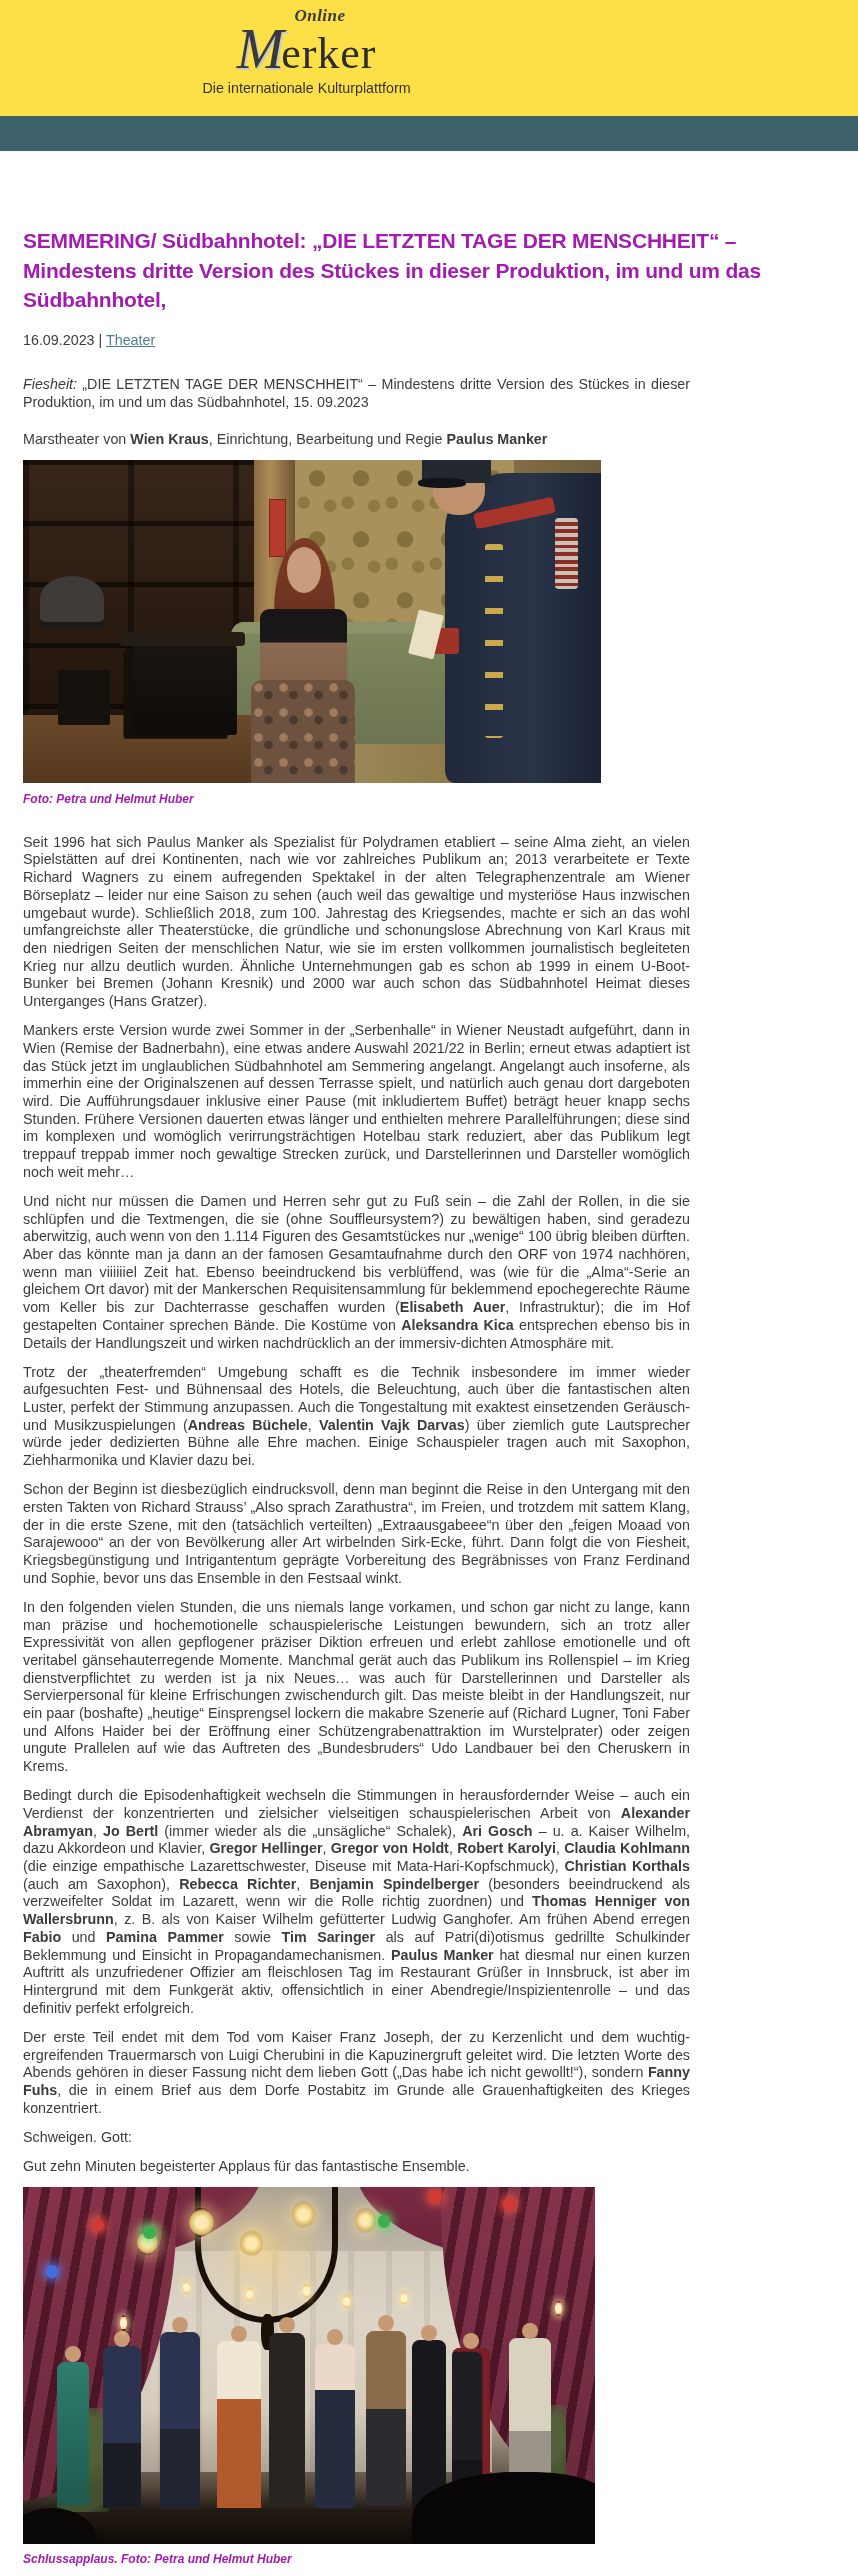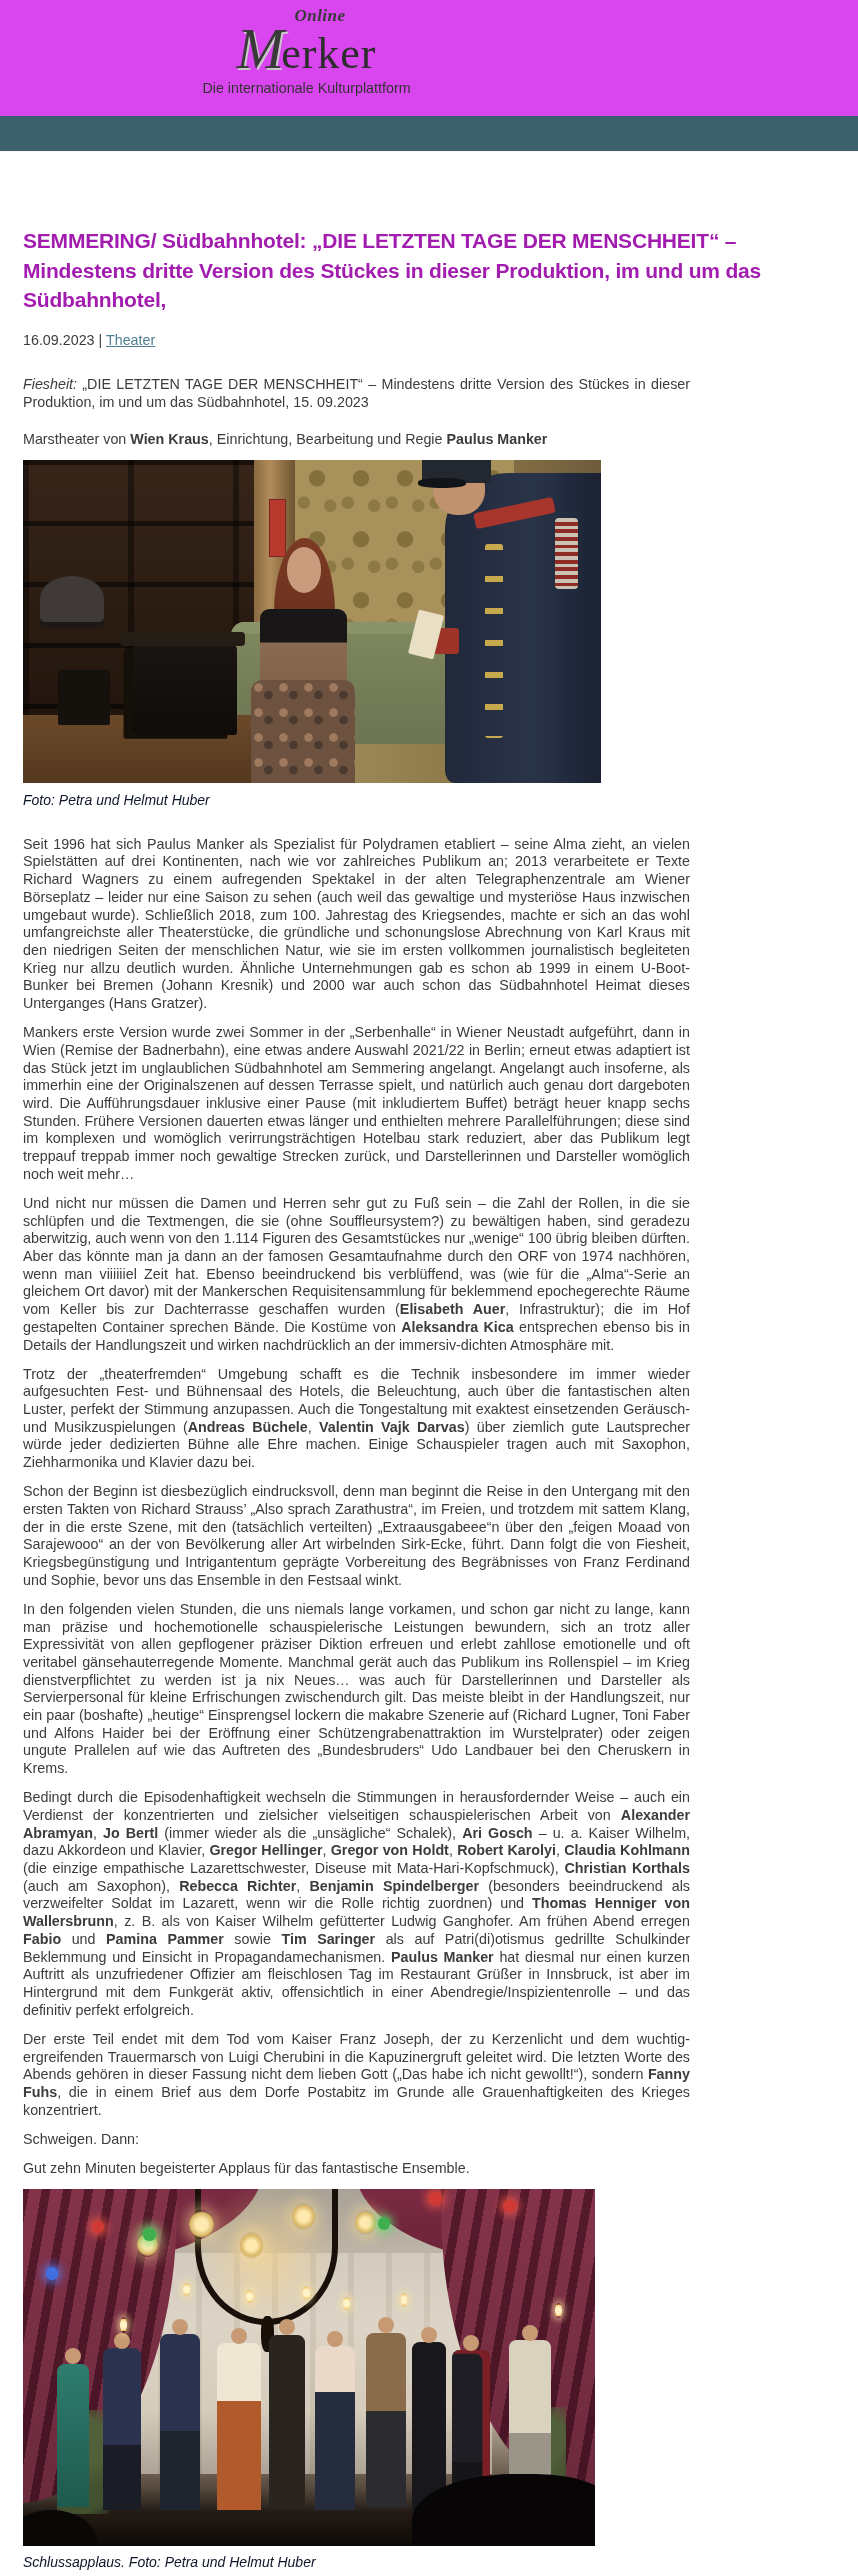--- a/index.html
+++ b/index.html
@@ -8,21 +8,21 @@
     width: 859px;
     min-height: 2576px;
     margin: 0 auto;
     font-family: "Liberation Sans", "DejaVu Sans", sans-serif;
     color: #3c3c3c;
   }
 
   
   .site-header {
     height: 116px;
-    background: #d946ef;
+    background: #fde047;
     position: relative;
   }
   .logo-block {
     position: absolute;
     left: 116px;
     top: 5.7px;
     width: 381px;
     text-align: center;
     font-family: "Liberation Serif", "DejaVu Serif", serif;
   }
@@ -87,22 +87,23 @@
   }
   .byline {
     margin-top: 19px;
     max-width: 667px;
     font-size: 14.3px;
     line-height: 18px;
   }
   .photo-caption {
     margin-top: 8.6px;
     font-style: italic;
-    font-size: 14px;
-    color: #0f172a;
+    font-size: 12px;
+    color: #a21caf;
+    font-weight: bold;
   }
   .body-text { margin-top: 28px; max-width: 667px; }
   .body-p {
     font-size: 14.3px;
     line-height: 17.7px;
     text-align: justify;
     margin-bottom: 11.4px;
   }
 
   
@@ -306,21 +307,21 @@
 
   <div class="body-text">
       <p class="body-p"><span>Seit 1996 hat sich Paulus Manker als Spezialist für Polydramen etabliert – seine Alma zieht, an vielen Spielstätten auf drei Kontinenten, nach wie vor zahlreiches Publikum an; 2013 verarbeitete er Texte Richard Wagners zu einem aufregenden Spektakel in der alten Telegraphenzentrale am Wiener Börseplatz – leider nur eine Saison zu sehen (auch weil das gewaltige und mysteriöse Haus inzwischen umgebaut wurde). Schließlich 2018, zum 100. Jahrestag des Kriegsendes, machte er sich an das wohl umfangreichste aller Theaterstücke, die gründliche und schonungslose Abrechnung von Karl Kraus mit den niedrigen Seiten der menschlichen Natur, wie sie im ersten vollkommen journalistisch begleiteten Krieg nur allzu deutlich wurden. Ähnliche Unternehmungen gab es schon ab 1999 in einem U-Boot-Bunker bei Bremen (Johann Kresnik) und 2000 war auch schon das Südbahnhotel Heimat dieses Unterganges (Hans Gratzer).</span></p>
       <p class="body-p"><span>Mankers erste Version wurde zwei Sommer in der „Serbenhalle“ in Wiener Neustadt aufgeführt, dann in Wien (Remise der Badnerbahn), eine etwas andere Auswahl 2021/22 in Berlin; erneut etwas adaptiert ist das Stück jetzt im unglaublichen Südbahnhotel am Semmering angelangt. Angelangt auch insoferne, als immerhin eine der Originalszenen auf dessen Terrasse spielt, und natürlich auch genau dort dargeboten wird. Die Aufführungsdauer inklusive einer Pause (mit inkludiertem Buffet) beträgt heuer knapp sechs Stunden. Frühere Versionen dauerten etwas länger und enthielten mehrere Parallelführungen; diese sind im komplexen und womöglich verirrungsträchtigen Hotelbau stark reduziert, aber das Publikum legt treppauf treppab immer noch gewaltige Strecken zurück, und Darstellerinnen und Darsteller womöglich noch weit mehr…</span></p>
       <p class="body-p"><span>Und nicht nur müssen die Damen und Herren sehr gut zu Fuß sein – die Zahl der Rollen, in die sie schlüpfen und die Textmengen, die sie (ohne Souffleursystem?) zu bewältigen haben, sind geradezu aberwitzig, auch wenn von den 1.114 Figuren des Gesamtstückes nur „wenige“ 100 übrig bleiben dürften. Aber das könnte man ja dann an der famosen Gesamtaufnahme durch den ORF von 1974 nachhören, wenn man viiiiiiel Zeit hat. Ebenso beeindruckend bis verblüffend, was (wie für die „Alma“-Serie an gleichem Ort davor) mit der Mankerschen Requisitensammlung für beklemmend epochegerechte Räume vom Keller bis zur Dachterrasse geschaffen wurden (</span><span style="font-weight: 700;">Elisabeth Auer</span><span>, Infrastruktur); die im Hof gestapelten Container sprechen Bände. Die Kostüme von </span><span style="font-weight: 700;">Aleksandra Kica</span><span> entsprechen ebenso bis in Details der Handlungszeit und wirken nachdrücklich an der immersiv-dichten Atmosphäre mit.</span></p>
       <p class="body-p"><span>Trotz der „theaterfremden“ Umgebung schafft es die Technik insbesondere im immer wieder aufgesuchten Fest- und Bühnensaal des Hotels, die Beleuchtung, auch über die fantastischen alten Luster, perfekt der Stimmung anzupassen. Auch die Tongestaltung mit exaktest einsetzenden Geräusch- und Musikzuspielungen (</span><span style="font-weight: 700;">Andreas Büchele</span><span>, </span><span style="font-weight: 700;">Valentin Vajk Darvas</span><span>) über ziemlich gute Lautsprecher würde jeder dedizierten Bühne alle Ehre machen. Einige Schauspieler tragen auch mit Saxophon, Ziehharmonika und Klavier dazu bei.</span></p>
       <p class="body-p"><span>Schon der Beginn ist diesbezüglich eindrucksvoll, denn man beginnt die Reise in den Untergang mit den ersten Takten von Richard Strauss’ „Also sprach Zarathustra“, im Freien, und trotzdem mit sattem Klang, der in die erste Szene, mit den (tatsächlich verteilten) „Extraausgabeee“n über den „feigen Moaad von Sarajewooo“ an der von Bevölkerung aller Art wirbelnden Sirk-Ecke, führt. Dann folgt die von Fiesheit, Kriegsbegünstigung und Intrigantentum geprägte Vorbereitung des Begräbnisses von Franz Ferdinand und Sophie, bevor uns das Ensemble in den Festsaal winkt.</span></p>
       <p class="body-p"><span>In den folgenden vielen Stunden, die uns niemals lange vorkamen, und schon gar nicht zu lange, kann man präzise und hochemotionelle schauspielerische Leistungen bewundern, sich an trotz aller Expressivität von allen gepflogener präziser Diktion erfreuen und erlebt zahllose emotionelle und oft veritabel gänsehauterregende Momente. Manchmal gerät auch das Publikum ins Rollenspiel – im Krieg dienstverpflichtet zu werden ist ja nix Neues… was auch für Darstellerinnen und Darsteller als Servierpersonal für kleine Erfrischungen zwischendurch gilt. Das meiste bleibt in der Handlungszeit, nur ein paar (boshafte) „heutige“ Einsprengsel lockern die makabre Szenerie auf (Richard Lugner, Toni Faber und Alfons Haider bei der Eröffnung einer Schützengrabenattraktion im Wurstelprater) oder zeigen ungute Prallelen auf wie das Auftreten des „Bundesbruders“ Udo Landbauer bei den Cheruskern in Krems.</span></p>
       <p class="body-p"><span>Bedingt durch die Episodenhaftigkeit wechseln die Stimmungen in herausfordernder Weise – auch ein Verdienst der konzentrierten und zielsicher vielseitigen schauspielerischen Arbeit von </span><span style="font-weight: 700;">Alexander Abramyan</span><span>, </span><span style="font-weight: 700;">Jo Bertl</span><span> (immer wieder als die „unsägliche“ Schalek), </span><span style="font-weight: 700;">Ari Gosch</span><span> – u. a. Kaiser Wilhelm, dazu Akkordeon und Klavier, </span><span style="font-weight: 700;">Gregor Hellinger</span><span>, </span><span style="font-weight: 700;">Gregor von Holdt</span><span>, </span><span style="font-weight: 700;">Robert Karolyi</span><span>, </span><span style="font-weight: 700;">Claudia Kohlmann</span><span> (die einzige empathische Lazarettschwester, Diseuse mit Mata-Hari-Kopfschmuck), </span><span style="font-weight: 700;">Christian Korthals</span><span> (auch am Saxophon), </span><span style="font-weight: 700;">Rebecca Richter</span><span>, </span><span style="font-weight: 700;">Benjamin Spindelberger</span><span> (besonders beeindruckend als verzweifelter Soldat im Lazarett, wenn wir die Rolle richtig zuordnen) und </span><span style="font-weight: 700;">Thomas Henniger von Wallersbrunn</span><span>, z. B. als von Kaiser Wilhelm gefütterter Ludwig Ganghofer. Am frühen Abend erregen </span><span style="font-weight: 700;">Fabio</span><span> und </span><span style="font-weight: 700;">Pamina Pammer</span><span> sowie </span><span style="font-weight: 700;">Tim Saringer</span><span> als auf Patri(di)otismus gedrillte Schulkinder Beklemmung und Einsicht in Propagandamechanismen. </span><span style="font-weight: 700;">Paulus Manker</span><span> hat diesmal nur einen kurzen Auftritt als unzufriedener Offizier am fleischlosen Tag im Restaurant Grüßer in Innsbruck, ist aber im Hintergrund mit dem Funkgerät aktiv, offensichtlich in einer Abendregie/Inspizientenrolle – und das definitiv perfekt erfolgreich.</span></p>
       <p class="body-p"><span>Der erste Teil endet mit dem Tod vom Kaiser Franz Joseph, der zu Kerzenlicht und dem wuchtig-ergreifenden Trauermarsch von Luigi Cherubini in die Kapuzinergruft geleitet wird. Die letzten Worte des Abends gehören in dieser Fassung nicht dem lieben Gott („Das habe ich nicht gewollt!“), sondern </span><span style="font-weight: 700;">Fanny Fuhs</span><span>, die in einem Brief aus dem Dorfe Postabitz im Grunde alle Grauenhaftigkeiten des Krieges konzentriert.</span></p>
-      <p class="body-p"><span>Schweigen. Dann:</span></p>
+      <p class="body-p"><span>Schweigen. Gott:</span></p>
       <p class="body-p"><span>Gut zehn Minuten begeisterter Applaus für das fantastische Ensemble.</span></p>
     </div>
 
   <figure>
     <div class="photo2">
       <div class="p2-panels"></div>
       <div class="p2-swag-left"></div>
       <div class="p2-swag-right"></div>
       <div class="p2-curtain-left"></div>
       <div class="p2-curtain-right"></div>

